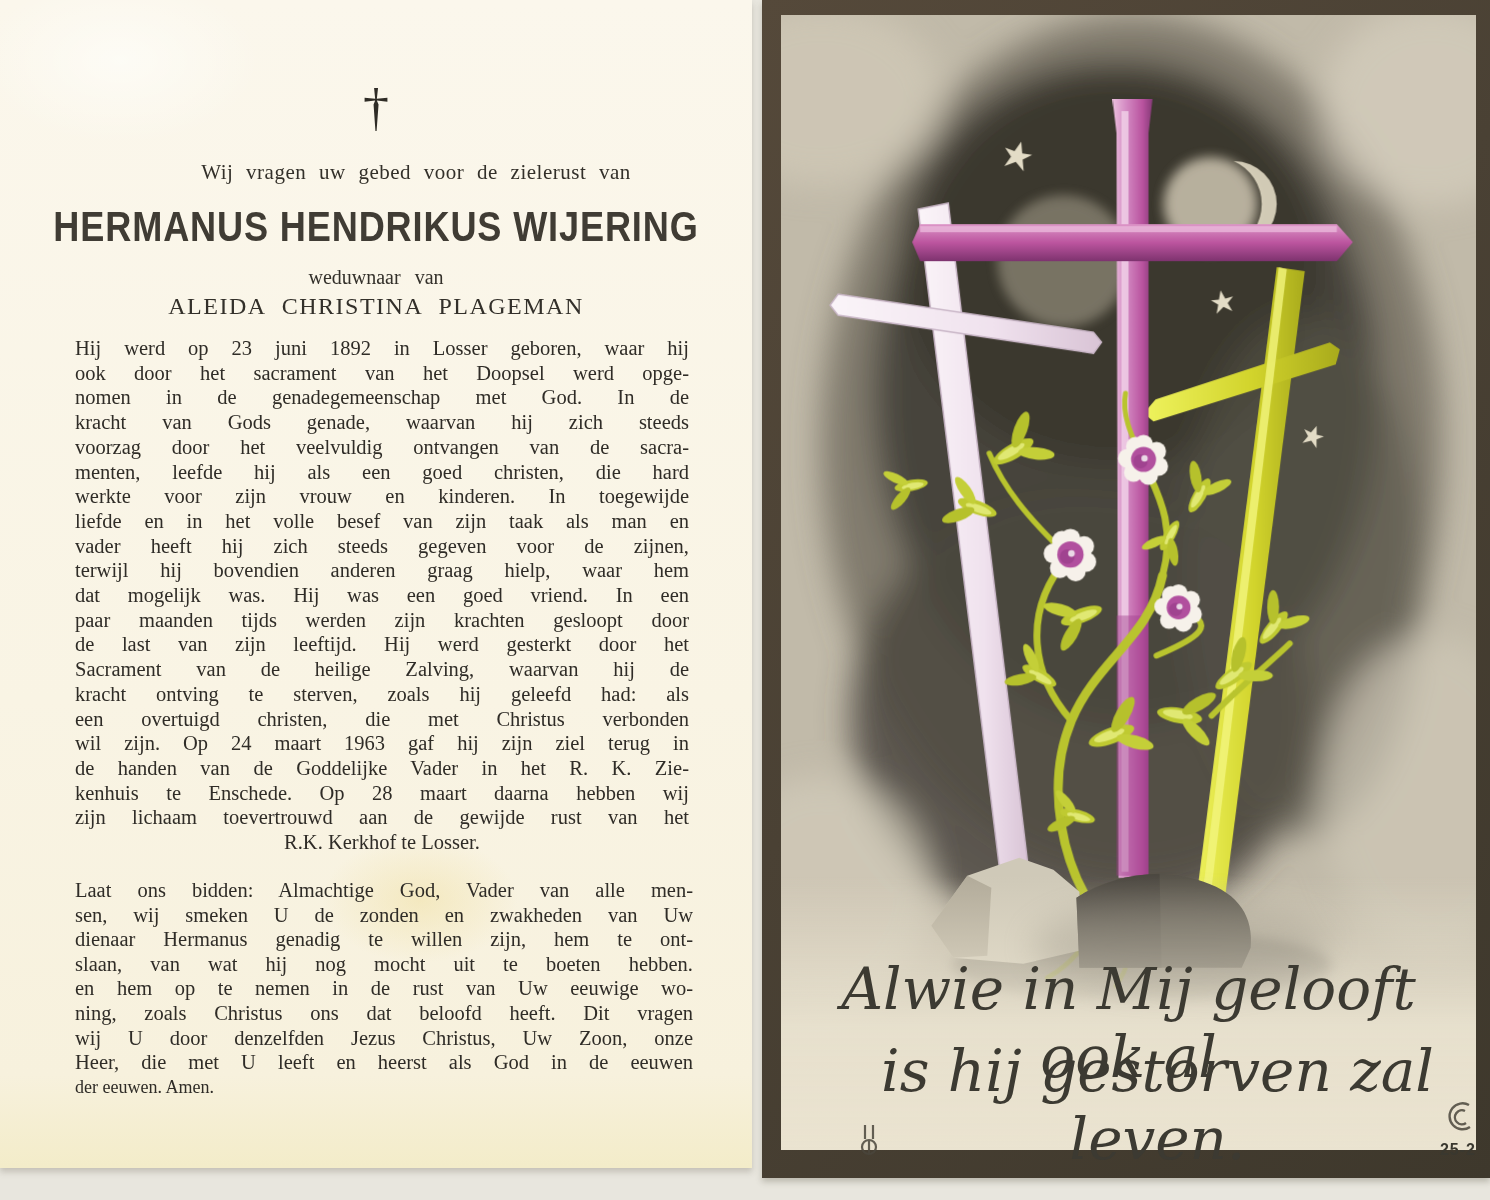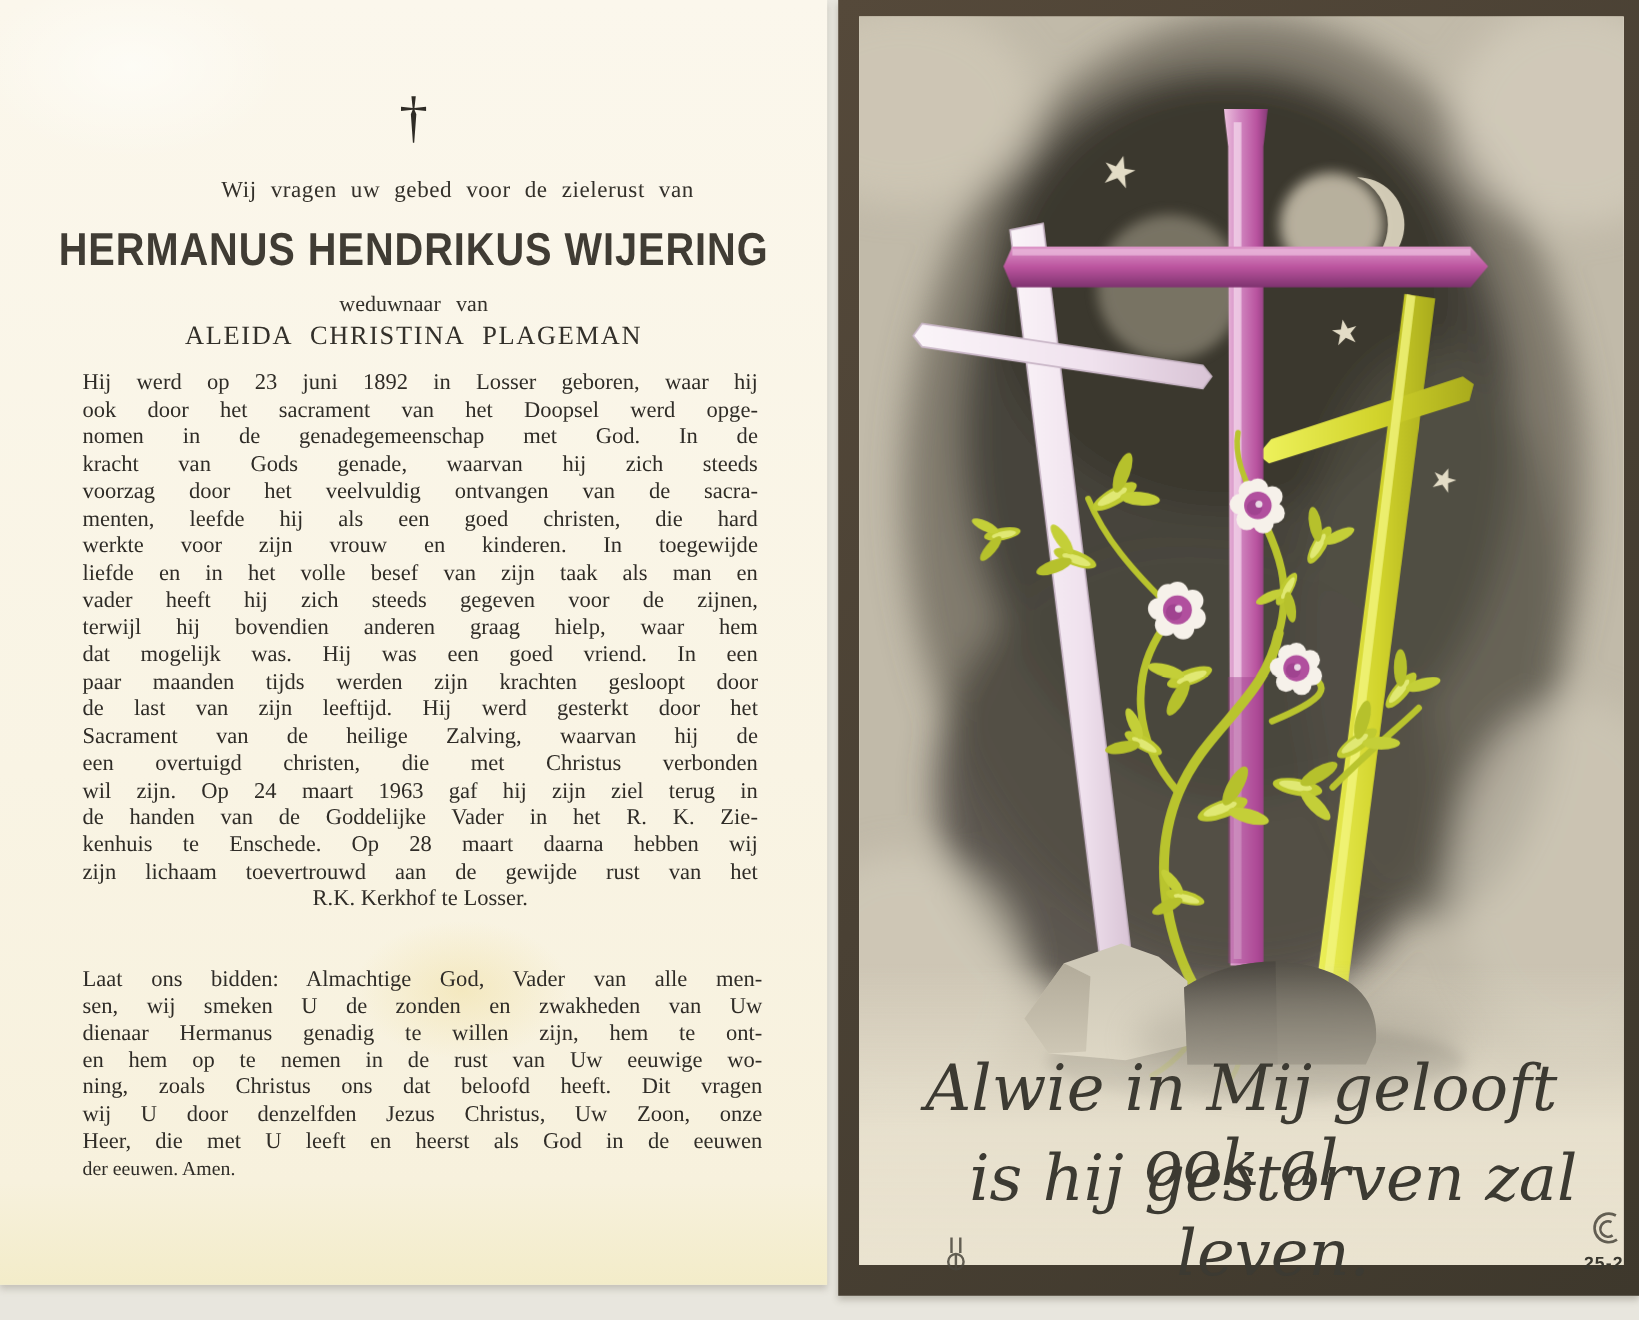--- a/index.html
+++ b/index.html
@@ -105,34 +105,36 @@
           <div>voorzag door het veelvuldig ontvangen van de sacra-</div>
           <div>menten, leefde hij als een goed christen, die hard</div>
           <div>werkte voor zijn vrouw en kinderen. In toegewijde</div>
           <div>liefde en in het volle besef van zijn taak als man en</div>
           <div>vader heeft hij zich steeds gegeven voor de zijnen,</div>
           <div>terwijl hij bovendien anderen graag hielp, waar hem</div>
           <div>dat mogelijk was. Hij was een goed vriend. In een</div>
           <div>paar maanden tijds werden zijn krachten gesloopt door</div>
           <div>de last van zijn leeftijd. Hij werd gesterkt door het</div>
           <div>Sacrament van de heilige Zalving, waarvan hij de</div>
+          <div>kracht ontving te sterven, zoals hij geleefd had: als</div>
           <div>een overtuigd christen, die met Christus verbonden</div>
           <div>wil zijn. Op 24 maart 1963 gaf hij zijn ziel terug in</div>
           <div>de handen van de Goddelijke Vader in het R. K. Zie-</div>
           <div>kenhuis te Enschede. Op 28 maart daarna hebben wij</div>
           <div>zijn lichaam toevertrouwd aan de gewijde rust van het</div>
         </div>
       <div class="bio-last">R.K. Kerkhof te Losser.</div>
     </div>
 
     <div class="prayer-block">
       <div class="justified-lines">
           <div>Laat ons bidden: Almachtige God, Vader van alle men-</div>
           <div>sen, wij smeken U de zonden en zwakheden van Uw</div>
           <div>dienaar Hermanus genadig te willen zijn, hem te ont-</div>
+          <div>slaan, van wat hij nog mocht uit te boeten hebben.</div>
           <div>en hem op te nemen in de rust van Uw eeuwige wo-</div>
           <div>ning, zoals Christus ons dat beloofd heeft. Dit vragen</div>
           <div>wij U door denzelfden Jezus Christus, Uw Zoon, onze</div>
           <div>Heer, die met U leeft en heerst als God in de eeuwen</div>
         </div>
       <div class="prayer-last">der eeuwen. Amen.</div>
     </div>
 
   </div>
 

